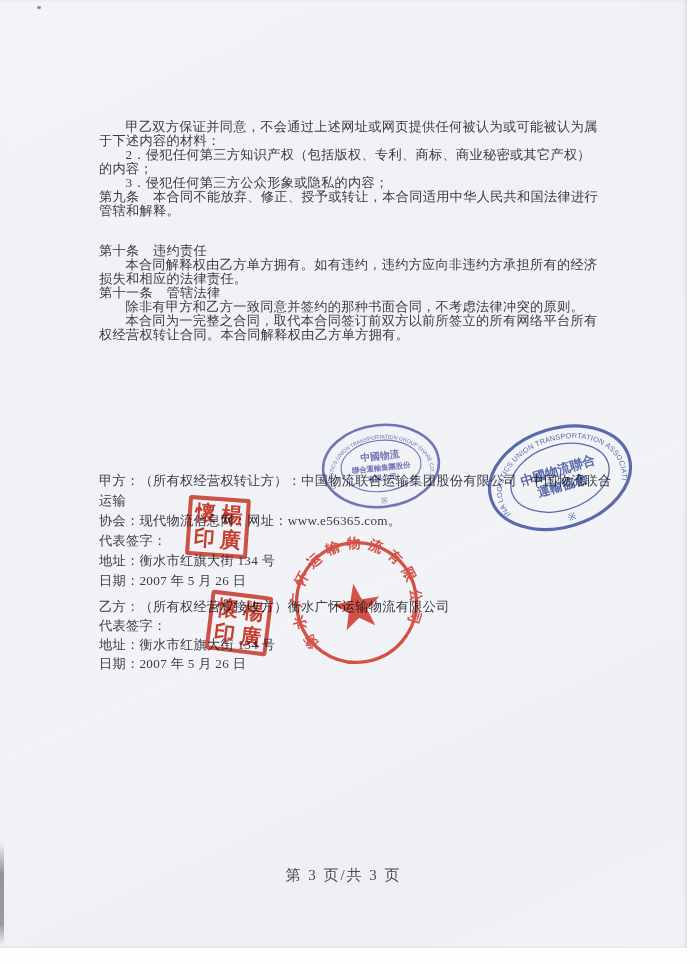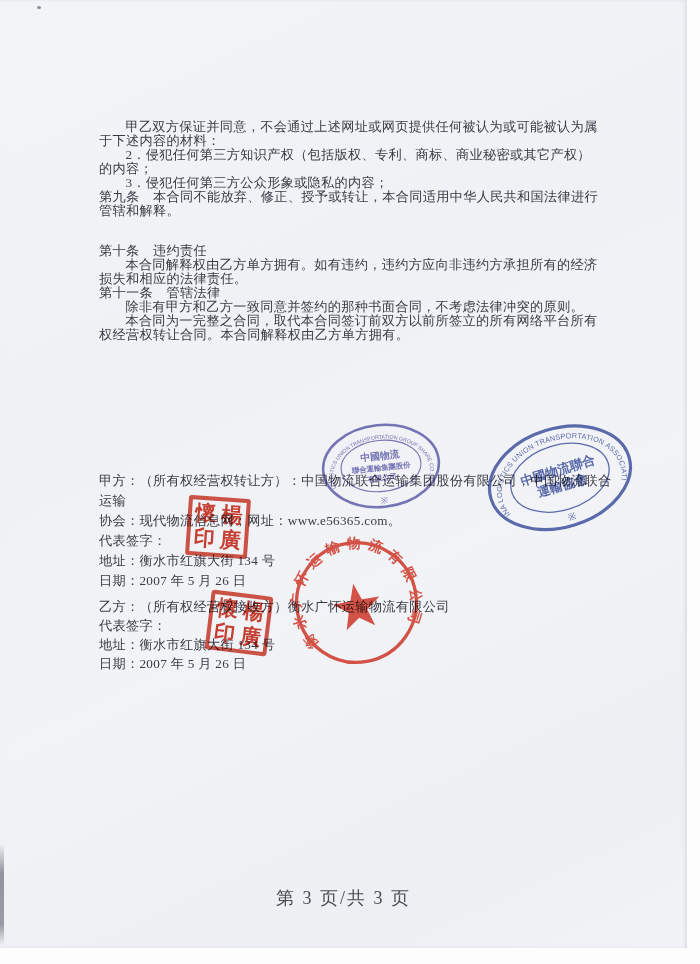--- a/index.html
+++ b/index.html
@@ -25,21 +25,21 @@
   .body-text p{margin:0;}
   .indent{text-indent:2em;}
   .gap-sm{margin-top:8px !important;}
   .gap-lg{margin-top:26px !important;}
   .party{position:absolute;left:99px;width:520px;color:#3b3b46;font-size:13.2px;letter-spacing:.3px;}
   .party p{margin:0;}
   .party-a{top:471px;line-height:20px;}
   .party-b{top:597px;line-height:19px;}
   .footer{
     position:absolute;left:0;top:866px;width:687px;text-align:center;
-    font-size:18px;color:#4a4a55;letter-spacing:2px;margin-top:20px;
+    font-size:15px;color:#4a4a55;letter-spacing:2px;
   }
   .stamp{position:absolute;mix-blend-mode:multiply;pointer-events:none;}
   .stamp svg{display:block;width:100%;height:auto;}
   .st-group{left:317px;top:419px;width:128px;transform:rotate(-6deg);opacity:.88;}
   .st-assoc{left:481px;top:421px;width:158px;transform:rotate(-17deg);opacity:.9;}
   .st-round{left:290px;top:536px;width:133px;transform:rotate(-10deg);opacity:.9;}
   .seal{
     position:absolute;width:52px;height:50px;border:4px solid rgba(208,56,40,.85);
     border-radius:3px;display:grid;grid-template-columns:1fr 1fr;align-items:center;justify-items:center;
     color:rgba(206,50,34,.92);font-weight:bold;font-size:21px;line-height:1;

